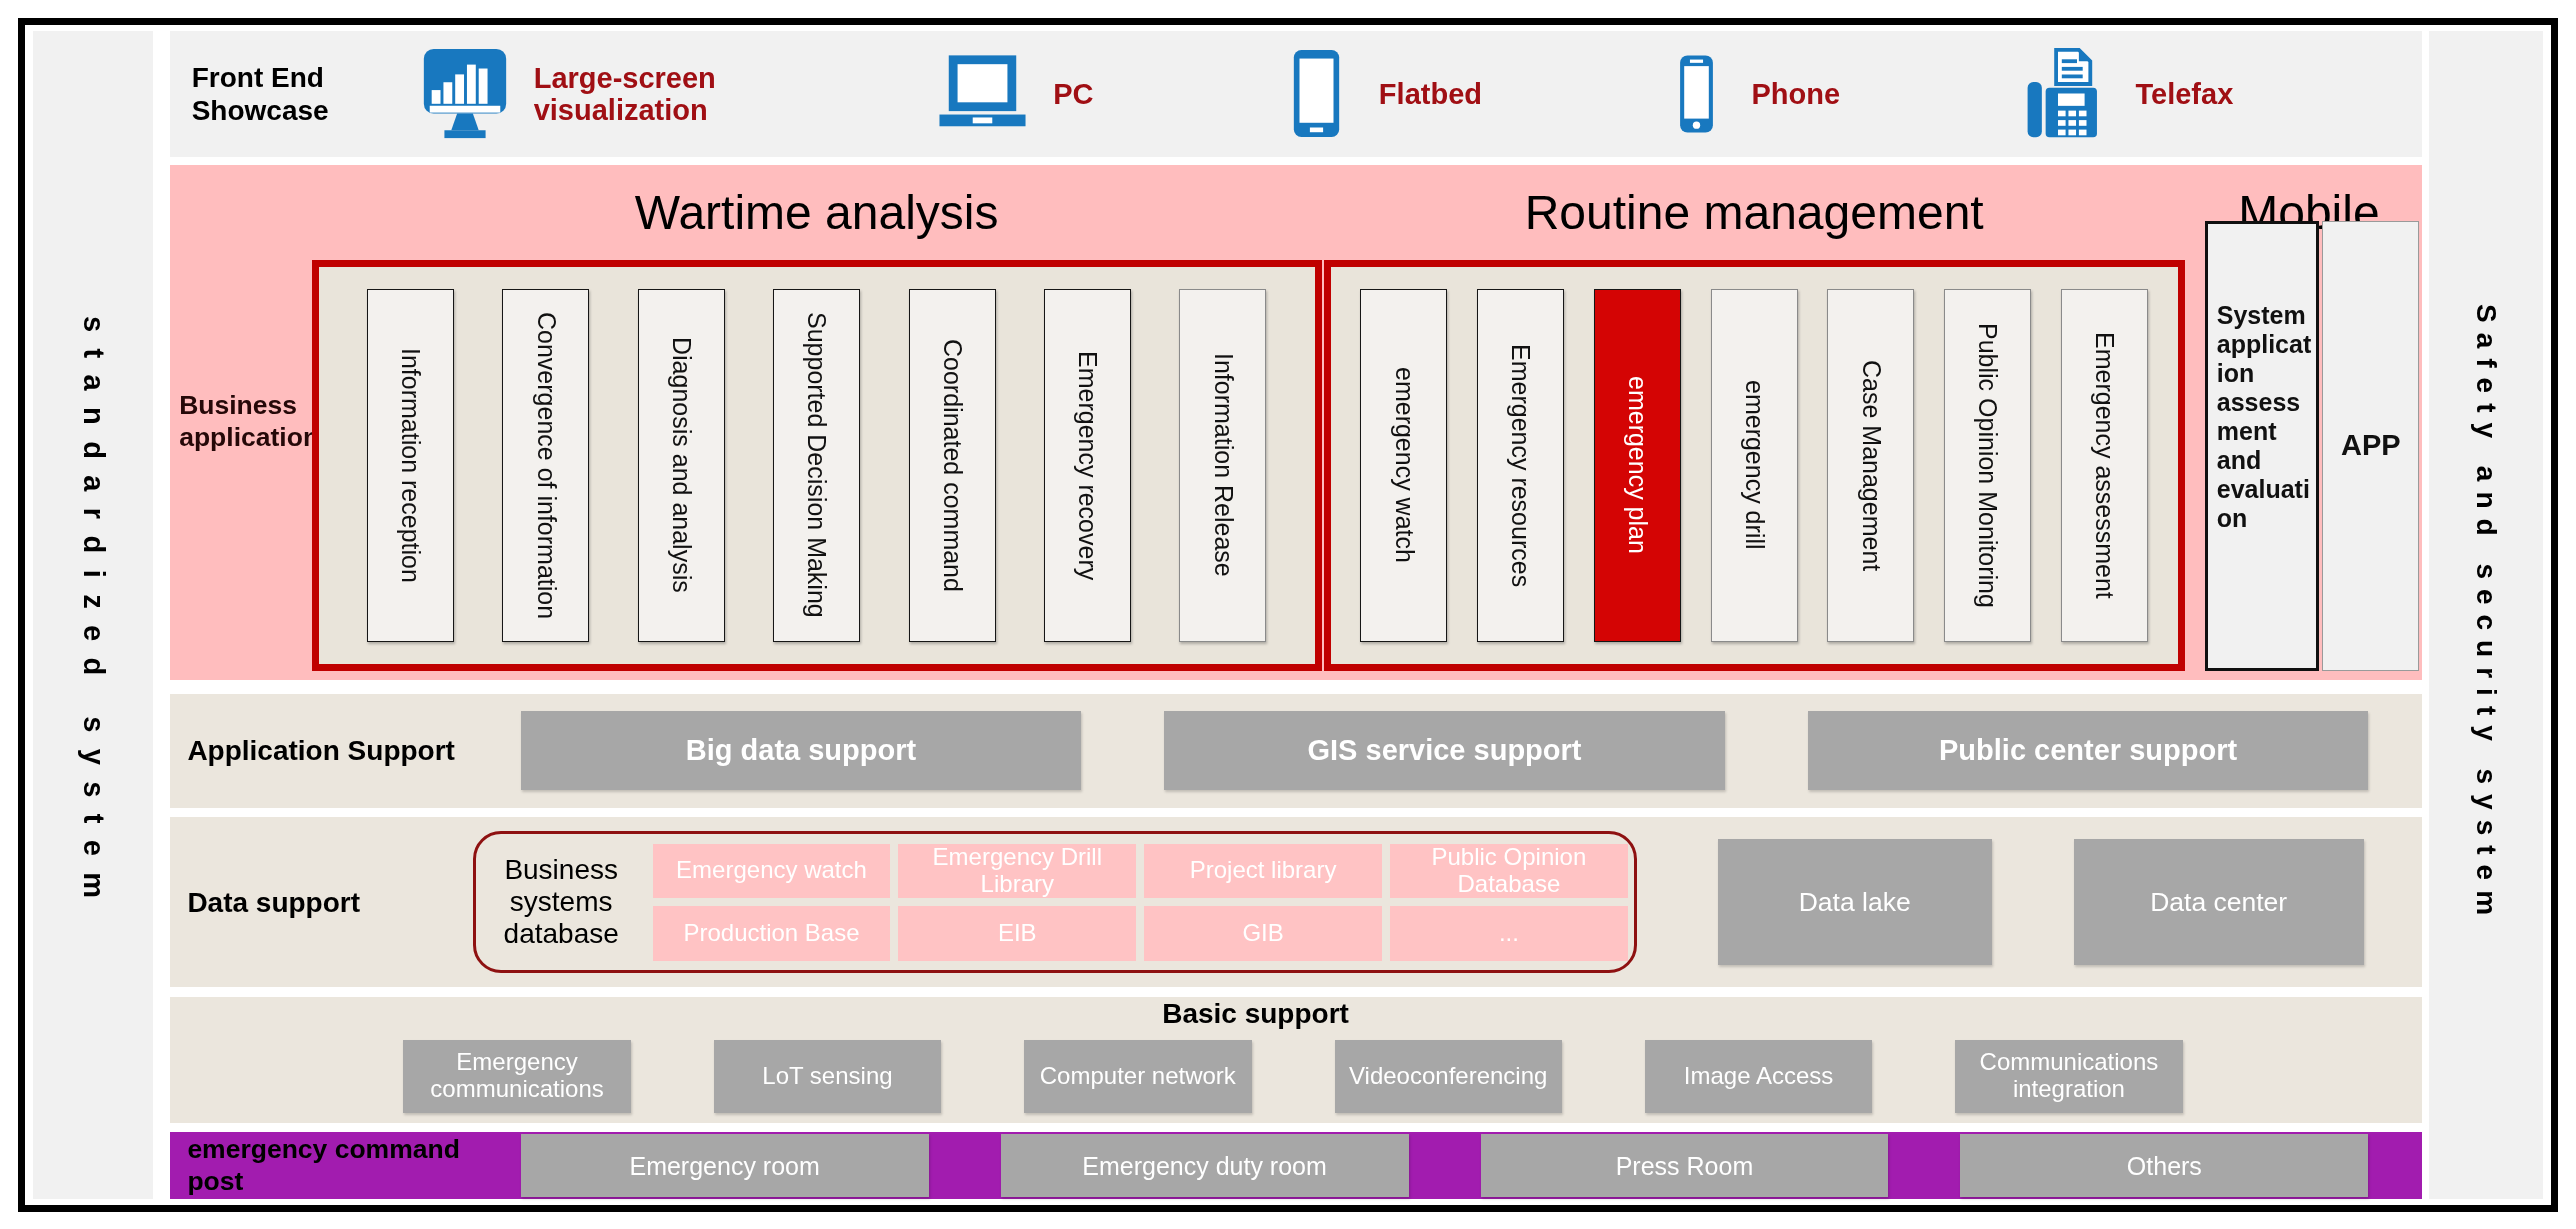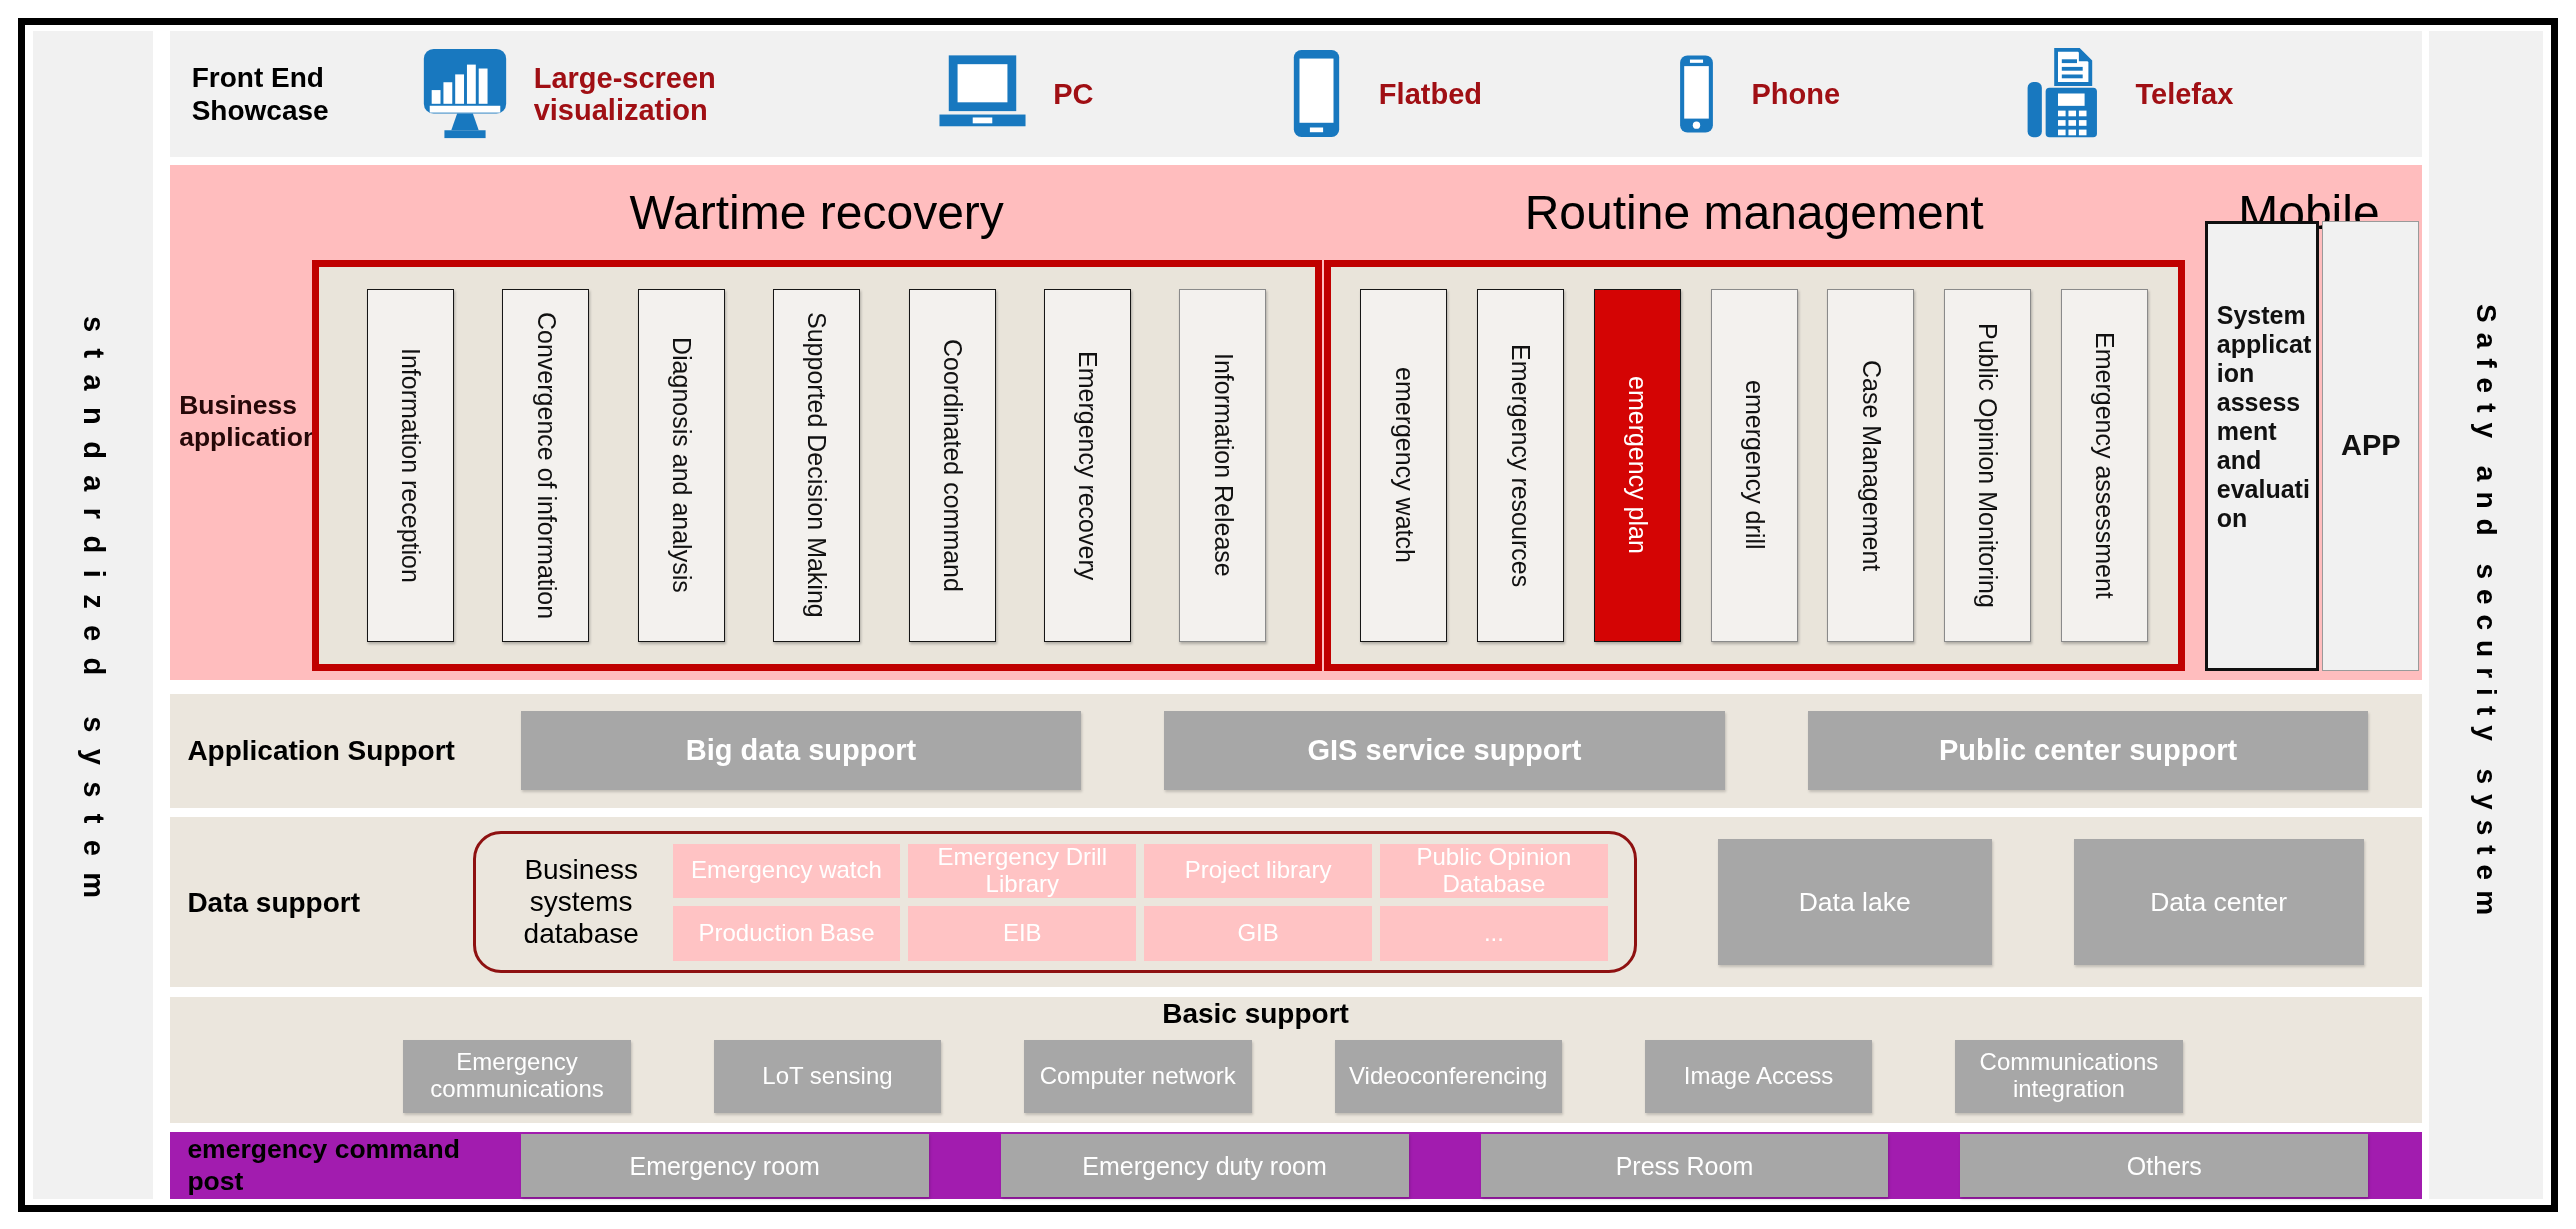--- a/index.html
+++ b/index.html
@@ -55,21 +55,21 @@
   .gbar{background:#a7a7a7;color:#fff;display:flex;align-items:center;justify-content:center;text-align:center;line-height:1.12;box-shadow:1.3px 1.9px 2.5px rgba(0,0,0,0.18);margin-left:48px;}
   .bars-3{gap:35px;}
   .bars-3 .gbar{flex:1;height:79px;font-size:29px;font-weight:700;}
   .bars-6{gap:35px;}
   .bars-6 .gbar{flex:1;height:73px;font-size:24px;padding:0 7.6px;box-sizing:border-box;}
   .bars-4{gap:24px;}
   .bars-4 .gbar{flex:1;height:63px;font-size:25px;}
 
   
   .ds-content{flex:1;display:flex;align-items:center;padding-right:54px;}
-  .dbbox{width:1164px;height:142px;border:3.2px solid #8e1111;border-radius:28px;box-sizing:border-box;display:flex;align-items:center;padding:0 26px;gap:12px;}
+  .dbbox{width:1164px;height:142px;border:3.2px solid #8e1111;border-radius:28px;box-sizing:border-box;display:flex;align-items:center;padding:0 6px;gap:12px;}
   .db-label{width:159px;font-size:28px;color:#000;text-align:center;line-height:1.15;}
   .db-grid{flex:1;display:grid;grid-template-columns:repeat(4,1fr);grid-template-rows:1fr 1fr;gap:8.2px;height:117px;}
   .db-cell{background:#ffc3c4;color:#fff;display:flex;align-items:center;justify-content:center;text-align:center;font-size:24px;line-height:1.12;padding:0 6.3px;box-sizing:border-box;}
   .gbox{background:#a7a7a7;color:#fff;display:flex;align-items:center;justify-content:center;font-size:26.5px;box-shadow:1.3px 1.9px 2.5px rgba(0,0,0,0.18);}
   .gbox.lake{width:274px;height:126px;margin-left:81px;}
   .gbox.centerbox{width:290px;height:126px;margin-left:82px;}
 </style>
 </head>
 <body>
 
@@ -160,21 +160,21 @@
             </span>
             <span class="fe-text">Telefax</span>
           </div>
         </div>
       </div>
 
       <div class="row-band">
         <div class="ba-label">Business application</div>
 
         <div class="section sec-wartime">
-          <div class="sec-title">Wartime recovery</div>
+          <div class="sec-title">Wartime analysis</div>
           <div class="redbox">
             <div class="vcol">
                 <span class="vtext">Information reception</span>
               </div>
             <div class="vcol">
                 <span class="vtext">Convergence of information</span>
               </div>
             <div class="vcol">
                 <span class="vtext">Diagnosis and analysis</span>
               </div>

